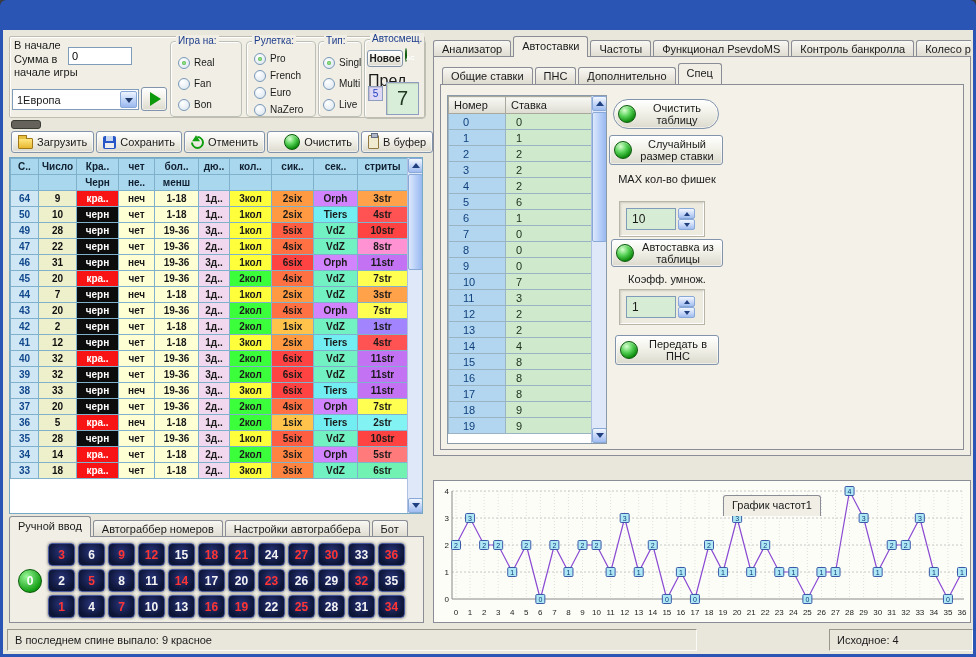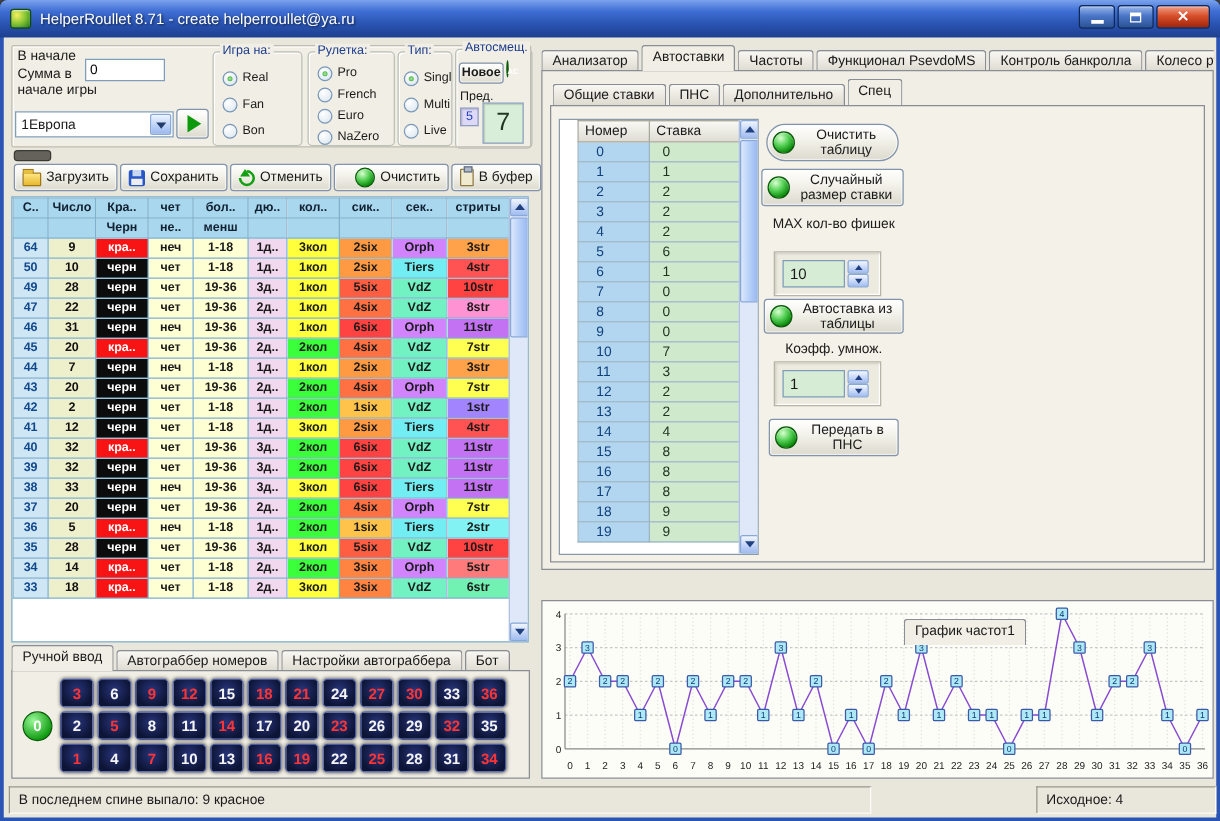--- a/index.html
+++ b/index.html
@@ -97,35 +97,20 @@
   .tri-down4{width:0;height:0;border:3px solid transparent;border-top:4px solid #204080;margin-top:3px;}
   
   .valbox{position:absolute;border:1px solid #8f9dbf;box-shadow:inset 1px 1px 1px #00000022;display:flex;align-items:center;justify-content:center;}
   .handle{position:absolute;background:#64625a;border:1px solid #3a3a34;border-radius:3px;}
   #chart-panel{position:absolute;left:430px;top:450px;width:538px;height:143px;border:1px solid #8a8d95;background:#fdfdf8;}
 </style>
 </head>
 <body>
 
 <div id="win">
-  <div class="titlebar">
-    <span class="app-icon"></span>
-    <span class="title">HelperRoullet 8.71 - create helperroullet@ya.ru</span>
-    <div class="winbtns">
-      <div class="wbtn">
-          <span class="glyph-min"></span>
-        </div>
-      <div class="wbtn">
-          <span class="glyph-max"></span>
-        </div>
-      <div class="wbtn close">
-          <span class="glyph-x">×</span>
-        </div>
-    </div>
-  </div>
 
   <div class="client">
 
     <div class="abs" id="top-panel" style="left:6px;top:6px;width:416px;height:82px;background:#f1efe5;border:1px solid #c0bcb0;border-radius:2px;box-shadow:inset 1px 1px 0 #fff;">
       <span class="abs" style="left:4px;top:2px;font-size:11px;">В начале</span>
       <div class="abs" style="left:4px;top:16px;width:82px;line-height:13px;font-size:11px;">Сумма в начале игры</div>
       <input class="edit abs" style="left: 58px; top: 10px; width: 64px; height: 18px;" value="0">
 
       <div class="gbox" style="left:160px;top:4px;width:72px;height:76px;">
         <span class="glabel">Игра на:</span>
@@ -182,21 +167,21 @@
             </div>
           </div>
       </div>
 
       <div class="gbox" style="left:354px;top:2px;width:62px;height:80px;">
         <span class="glabel">Автосмещ.</span>
         <div class="btn abs" style="left:2px;top:10px;width:36px;height:17px;font-size:10px;font-weight:bold;">
             <span>Новое</span>
           </div>
         <span class="sphere s19 abs" style="left:40px;top:9px;"><span class="badge">АС</span></span>
-        <span class="abs" style="left:3px;top:32px;font-size:10px;">Пред.</span>
+        <span class="abs" style="left:3px;top:32px;font-size:16px;">Пред.</span>
         <div class="valbox" style="left:3px;top:46px;width:15px;height:15px;background:#dcd8f6;color:#2040c0;font-size:10px;">5</div>
         <div class="valbox" style="left:21px;top:42px;width:33px;height:33px;background:#d8eed8;color:#203820;font-size:20px;">7</div>
       </div>
 
       <div class="combo" style="left:2px;top:52px;width:127px;height:21px;">
         <span class="combo-val">1Европа</span>
         <span class="drop">
             <span class="tri-down5"></span>
           </span>
       </div>
@@ -564,21 +549,21 @@
     <div class="panel" style="left:430px;top:26px;width:538px;height:400px;">
       <div class="tabs" id="sub-tabs" style="left:8px;top:6px;width:520px;height:21px;">
           <div class="tab">Общие ставки</div>
           <div class="tab">ПНС</div>
           <div class="tab">Дополнительно</div>
           <div class="tab active">Спец</div>
         </div>
       <div class="panel" style="left:6px;top:27px;width:524px;height:366px;background:#f3f1e8;">
 
         <div id="bet-wrap">
-          <div id="bet-table" style="position:absolute;left:0;top:0;padding-left:14px;">
+          <div id="bet-table" style="position:absolute;left:0;top:0;">
               <table class="btable">
                 <colgroup>
                   <col style="width: 57px;">
                   <col style="width: 86px;">
                 </colgroup>
                 <thead>
                   <tr>
                     <th>Номер</th>
                     <th>Ставка</th>
                   </tr>

